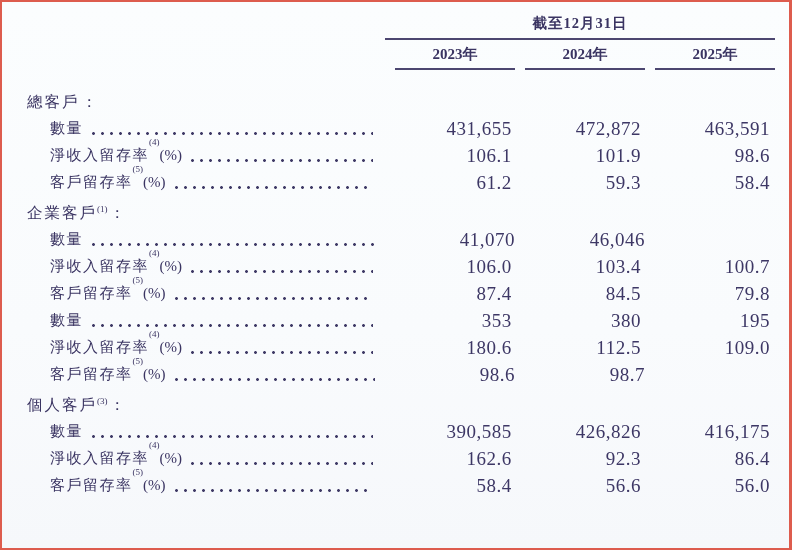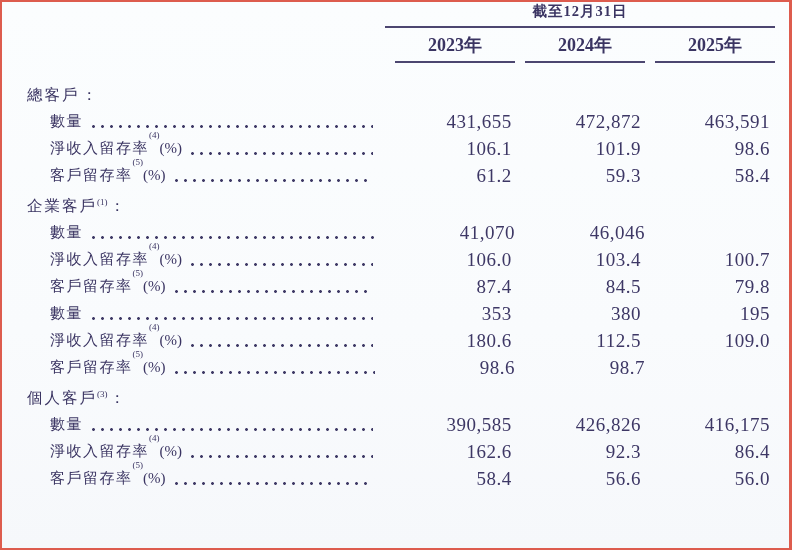--- a/index.html
+++ b/index.html
@@ -8,38 +8,38 @@
     font-family: "Liberation Serif", "DejaVu Serif", serif;
     background: #fbfcfe;
     color: #3a3462;
     overflow: hidden;
   }
   .page-frame {
     width: 792px; height: 550px;
     border: 2px solid #dd5c4e;
     border-right-width: 3px;
     background: linear-gradient(180deg, #fbfdfe 0%, #f9fbfd 60%, #f6f8fb 100%);
-    padding: 0 19px 0 25px;
+    padding: 12px 19px 0 25px;
   }
   
   .col-area { margin-left: 358px; width: 390px; }
   .date-note {
     text-align: center;
     font-weight: 700;
     font-size: 14.5px;
     letter-spacing: 1px;
     padding-bottom: 5px;
     border-bottom: 2px solid #4c4670;
   }
   .year-row { display: flex; }
   .year-cell {
     width: 130px;
     text-align: center;
     font-weight: 700;
-    font-size: 18px;
+    font-size: 15px;
     padding: 5px 0 4px 0;
   }
   .year-underline {
     display: block;
     margin-left: 10px;
     border-bottom: 2px solid #4c4670;
     padding-bottom: 4px;
   }
   
   .tbody { margin-top: 14px; }

